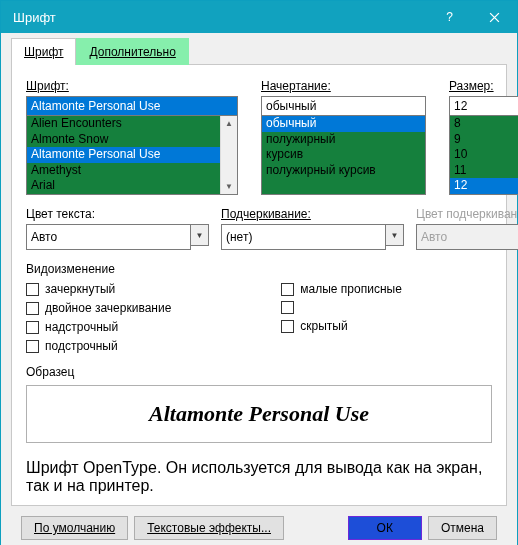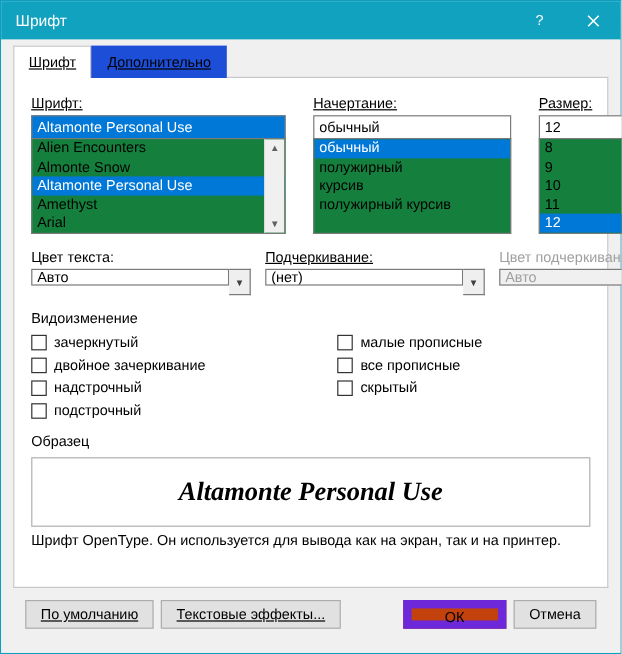--- a/index.html
+++ b/index.html
@@ -2,51 +2,51 @@
 <html><head>
 <meta charset="utf-8">
 <style>
 html,body{margin:0;padding:0;font-family:"Segoe UI",Tahoma,sans-serif;font-size:12px;color:#000;background:#fff}
 .window{width:518px;height:545px;border:1px solid #0d9fbf;box-shadow:0 4px 20px rgba(0,0,0,.3);box-sizing:border-box;display:flex;flex-direction:column;background:#f0f0f0}
 .titlebar{height:32px;background:#11A2BF;color:#fff;display:flex;align-items:center;padding-left:12px}
 .title{flex:1;font-size:13px}
 .titlebtn{width:45px;height:32px;display:flex;align-items:center;justify-content:center;color:#fff;cursor:pointer}
 .body{flex:1;background:#f0f0f0;padding:4px 10px 10px;display:flex;flex-direction:column;box-sizing:border-box}
 .tabs{display:flex;border-bottom:1px solid #c8c8c8;margin-bottom:0}
-.tab{padding:6px 12px;border:1px solid transparent;border-bottom:none;cursor:pointer;position:relative;top:1px;background:#1d4ed8}
+.tab{padding:6px 12px;border:1px solid transparent;border-bottom:none;cursor:pointer;position:relative;top:1px;background:#86efac}
 .tab.active{border-color:#c8c8c8;background:#fff}
 .tabpanel{flex:1;border:1px solid #c8c8c8;border-top:none;background:#fff;padding:14px 14px 10px;box-sizing:border-box}
 .u{text-decoration:underline}
 .row1{display:flex;gap:23px}
 .col{display:flex;flex-direction:column}
 .lbl{margin-bottom:3px}
 input[type=text].ed{border:1px solid #7a7a7a;height:20px;padding:1px 4px;box-sizing:border-box;font-family:inherit;font-size:12px}
 .listbox{border:1px solid #7a7a7a;background:#15803d;height:78px;overflow:hidden;position:relative;margin-top:-1px}
 .listinner{padding:0}
 .listitem{padding:0 4px;line-height:15.5px;height:15.5px;overflow:hidden;white-space:nowrap;cursor:pointer}
 .listitem.sel{background:#0078d7;color:#fff}
 .scroll{position:absolute;right:0;top:0;bottom:0;width:17px;background:#f0f0f0;border-left:1px solid #dcdcdc;display:flex;flex-direction:column;align-items:center;justify-content:space-between;padding:3px 0;box-sizing:border-box}
 .scroll .arr{font-size:8px;color:#606060;cursor:pointer}
 .row2{display:flex;gap:12px;margin-top:12px}
 .combo{display:flex}
-.combo input{flex:1;border:1px solid #7a7a7a;height:14px;padding:1px 4px;box-sizing:border-box;font-family:inherit;font-size:12px;background:#fff}
+.combo input{flex:1;border:1px solid #7a7a7a;height:26px;padding:1px 4px;box-sizing:border-box;font-family:inherit;font-size:12px;background:#fff}
 .combo .cbtn{width:18px;height:22px;border:1px solid #7a7a7a;border-left:none;background:#efefef;display:flex;align-items:center;justify-content:center;font-size:8px;color:#404040;cursor:pointer;box-sizing:border-box}
 .combo.dis input{color:#a0a0a0;background:#f0f0f0}
 .group{margin-top:12px}
 .gtitle{margin-bottom:6px}
 .gbox{display:flex;gap:110px}
 .gcol{display:flex;flex-direction:column;gap:5px}
 .chk{display:flex;align-items:center;gap:6px;cursor:pointer}
 .chk .box{width:13px;height:13px;border:1px solid #333;background:#fff;box-sizing:border-box}
 .preview{border:1px solid #b0b0b0;height:56px;margin-top:4px;display:flex;align-items:center;justify-content:center;background:#fff}
 .previewtxt{font-family:"Brush Script MT","Segoe Script",cursive;font-style:italic;font-size:22px;font-weight:bold}
-.desc{margin-top:4px;font-size:12px}
+.desc{margin-top:16px;font-size:16px}
 .footer{display:flex;gap:6px;padding:10px 10px 10px;border-top:0;background:#f0f0f0}
 .btn{height:24px;border:1px solid #adadad;background:#e1e1e1;padding:0 12px;font-family:inherit;font-size:12px;cursor:pointer}
-.btn.default{border:7px solid #6d28d9;background:#c2410c;padding:0 28px}
+.btn.default{border:1px solid #6d28d9;background:#1d4ed8;padding:0 28px}
 .spacer{flex:1}
 .dislbl{color:#a0a0a0}
 </style>
 </head>
 <body>
 
 <div class="window">
   <div class="titlebar">
     <div class="title">Шрифт</div>
     <div class="titlebtn">?</div>
@@ -156,21 +156,20 @@
                 <span>подстрочный</span>
               </div>
             </div>
           <div class="gcol" id="fxright">
               <div class="chk">
                 <span class="box"></span>
                 <span>малые прописные</span>
               </div>
               <div class="chk">
                 <span class="box"></span>
-                <span>все прописные</span>
               </div>
               <div class="chk">
                 <span class="box"></span>
                 <span>скрытый</span>
               </div>
             </div>
         </div>
       </div>
 
       <div class="group">

